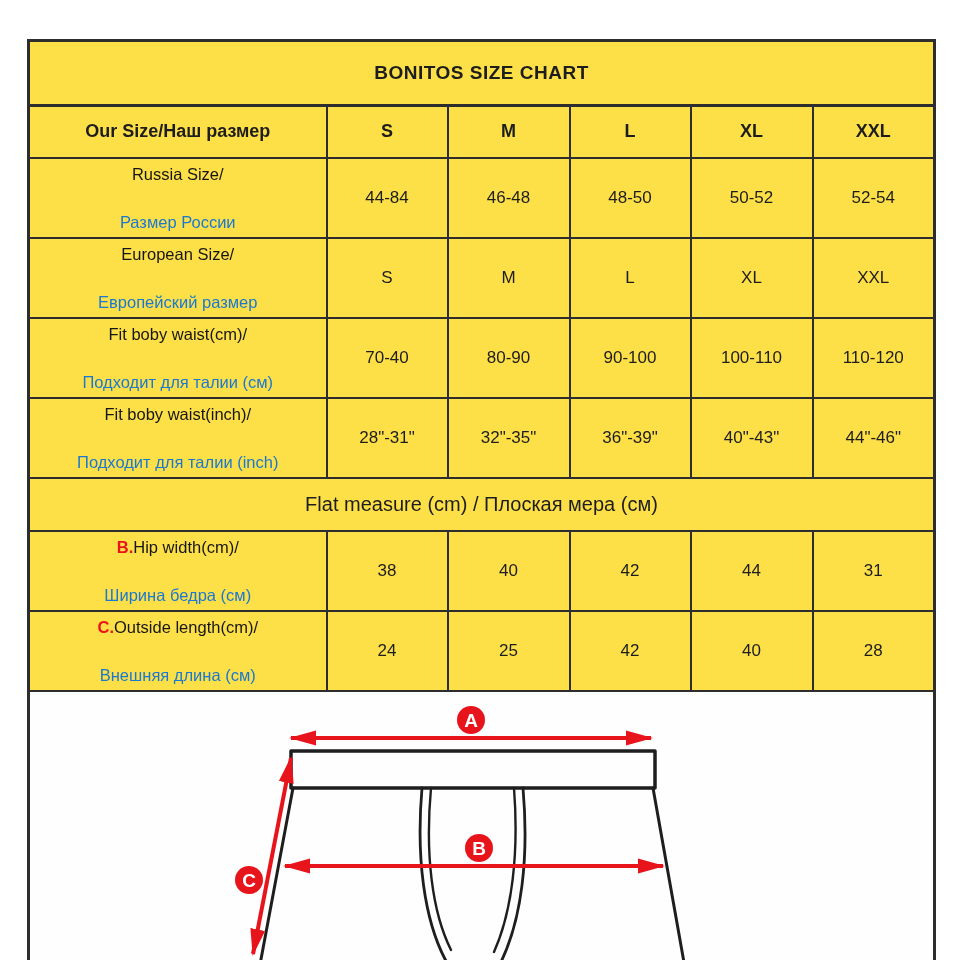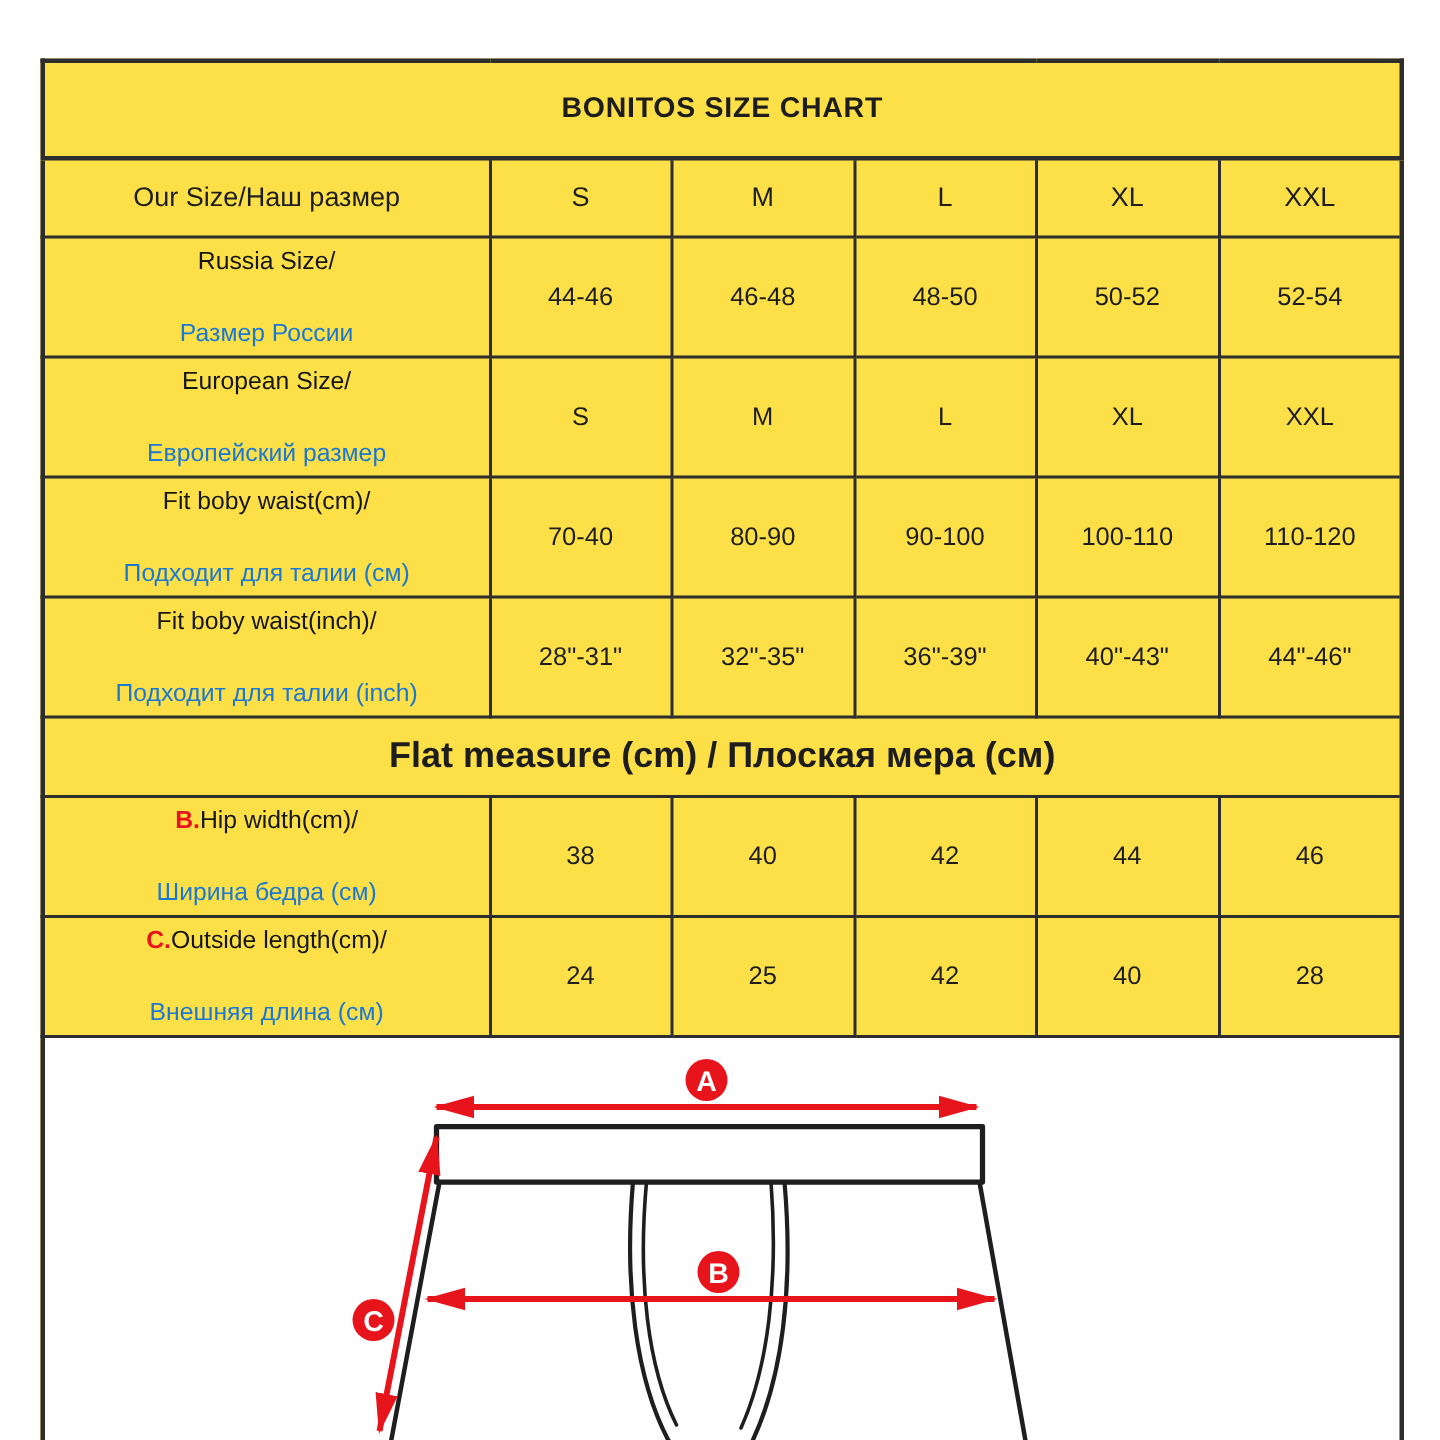--- a/index.html
+++ b/index.html
@@ -13,32 +13,32 @@
     border:3px solid #2d2d2d; background:#fde047;
   }
   table.chart td {
     border:2px solid #2d2d2d; text-align:center; vertical-align:middle;
     font-size:17px; color:#1d1d1d; padding:0; overflow:hidden;
   }
 
   tr.title-row td { height:65px; font-size:19px; font-weight:bold;
     letter-spacing:.5px; border-bottom-width:3px; }
 
-  tr.header-row td { height:52px; font-weight:normal; font-size:18px; }
+  tr.header-row td { height:52px; font-weight:bold; font-size:18px; }
   .red-text { color:#e8141c; }
 
   tr.data-row td { height:56px; }
   tr.data-row td.label-cell, tr.measure-row td.label-cell {
     line-height:26px; font-size:16.5px; padding:2px 16px;
   }
   .en-line { color:#161616; }
   .ru-line { color:#1a78d2;margin-top:22px; }
   .letter { color:#e8141c; font-weight:bold; }
 
-  tr.section-row td { height:53px; font-weight:bold; font-size:24px; }
+  tr.section-row td { height:53px; font-weight:normal; font-size:20px; }
   tr.measure-row td { height:54px; }
   .val { font-size:17.5px; }
 
   td.diagram-cell { height:329px; vertical-align:top; background:#fefefe; }
   svg.diagram { display:block; margin:0 auto; }
 </style>
 </head>
 <body>
 
 <table class="chart">
@@ -63,21 +63,21 @@
     <td class="red-text">L</td>
     <td class="red-text">XL</td>
     <td class="red-text">XXL</td>
   </tr>
 
   <tr class="data-row">
     <td class="label-cell">
       <div class="en-line">Russia Size/</div>
       <div class="ru-line">Размер России</div>
     </td>
-    <td class="val">44-46</td>
+    <td class="val">44-84</td>
     <td class="val">46-48</td>
     <td class="val">48-50</td>
     <td class="val">50-52</td>
     <td class="val">52-54</td>
   </tr>
 
   <tr class="data-row">
     <td class="label-cell">
       <div class="en-line">European Size/</div>
       <div class="ru-line">Европейский размер</div>
@@ -120,21 +120,21 @@
 
   <tr class="measure-row">
     <td class="label-cell">
       <div class="en-line"><span class="letter">B.</span><span>Hip width(cm)/</span></div>
       <div class="ru-line">Ширина бедра (см)</div>
     </td>
     <td class="val">38</td>
     <td class="val">40</td>
     <td class="val">42</td>
     <td class="val">44</td>
-    <td class="val">46</td>
+    <td class="val">31</td>
   </tr>
 
   <tr class="measure-row">
     <td class="label-cell">
       <div class="en-line"><span class="letter">C.</span><span>Outside length(cm)/</span></div>
       <div class="ru-line">Внешняя длина (см)</div>
     </td>
     <td class="val">24</td>
     <td class="val">25</td>
     <td class="val">42</td>

